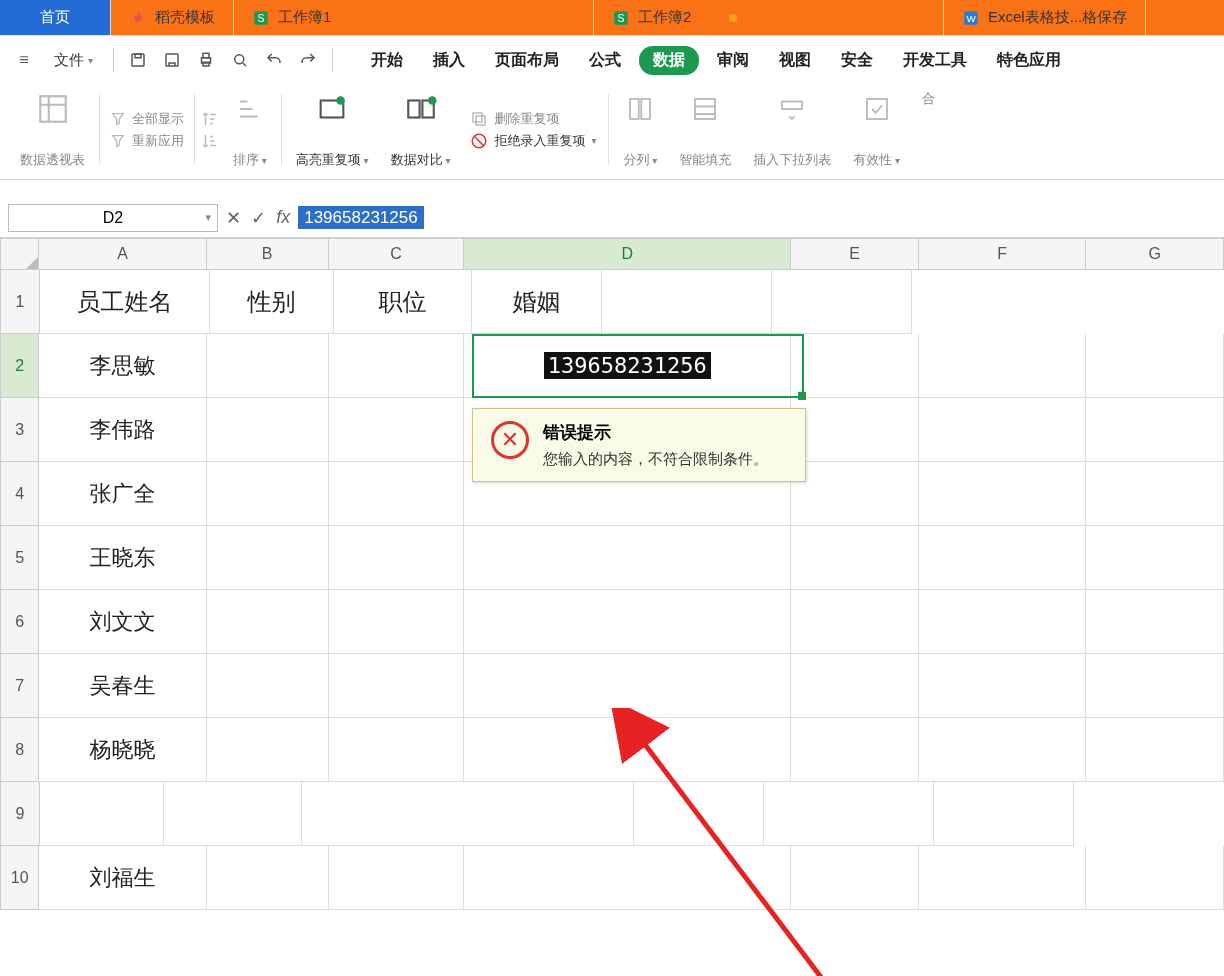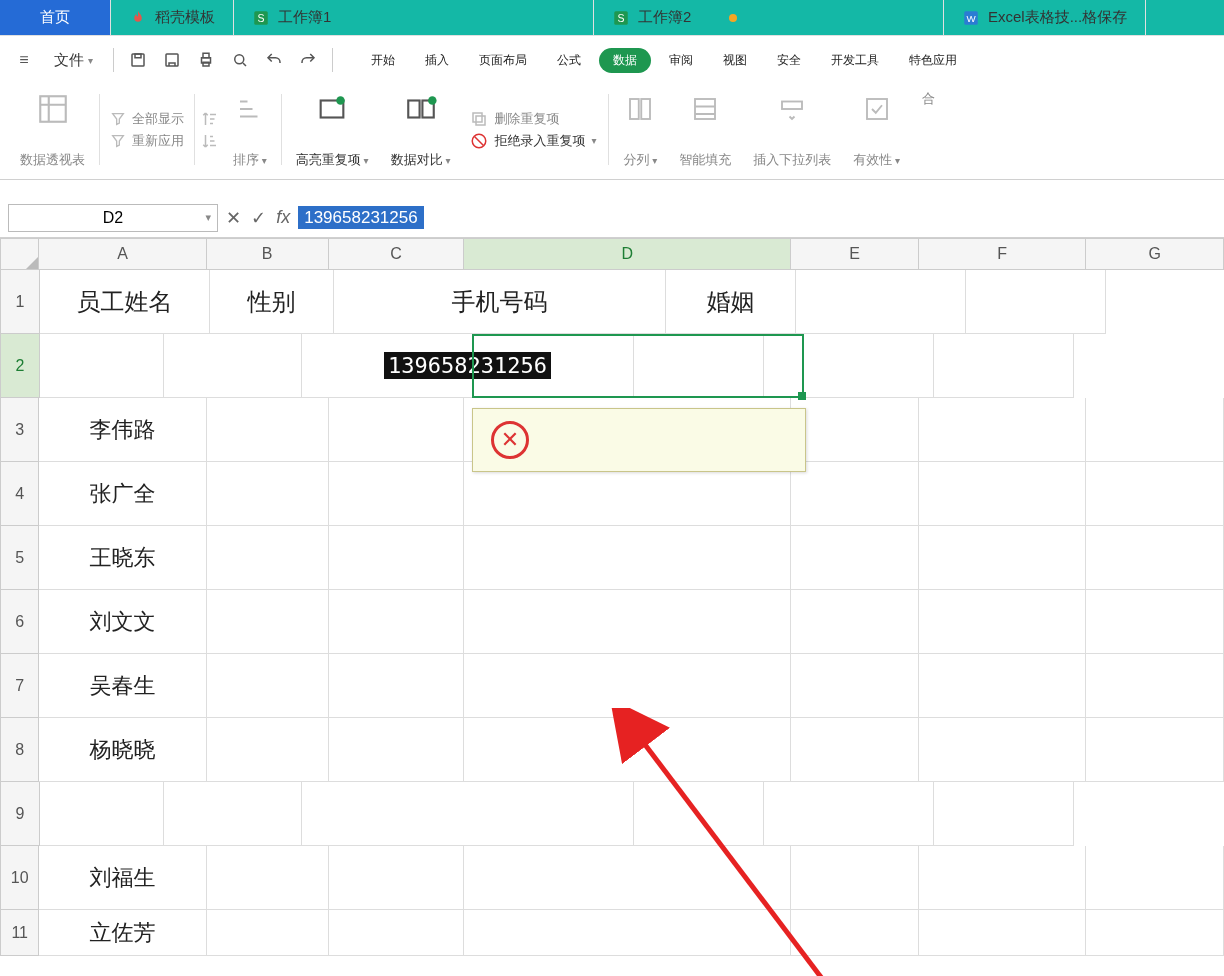--- a/index.html
+++ b/index.html
@@ -1,30 +1,30 @@
 <!DOCTYPE html>
 <html><head>
 <meta charset="utf-8">
 <style>
 * { box-sizing: border-box; margin: 0; padding: 0; font-family: "Microsoft YaHei", "SimHei", sans-serif; }
 body { background: #fff; width: 1224px; height: 976px; overflow: hidden; position: relative; }
 
 
-.tabs-bar { display: flex; height: 36px; background: #14b8a6; border-bottom: 1px solid #e0e0e0; }
+.tabs-bar { display: flex; height: 36px; background: #f97316; border-bottom: 1px solid #e0e0e0; }
 .tab { display: flex; align-items: center; padding: 0 18px; font-size: 15px; color: #333; border-right: 1px solid #e0e0e0; cursor: pointer; gap: 8px; }
 .tab.active-home { background: #256bd6; color: #fff; padding: 0 40px; }
 .tab .tab-icon { width: 18px; height: 18px; display: inline-flex; align-items: center; justify-content: center; }
 .tab .unsaved-dot { width: 8px; height: 8px; background: #f5a623; border-radius: 50%; margin-left: 30px; }
 
 
 .menu-row { display: flex; align-items: center; height: 48px; padding: 0 10px; gap: 6px; }
 .menu-btn { display: flex; align-items: center; gap: 4px; padding: 4px 10px; font-size: 15px; color: #333; cursor: pointer; border-radius: 3px; }
 .qa-icon { width: 28px; height: 28px; display: flex; align-items: center; justify-content: center; color: #555; cursor: pointer; }
 .divider-v { width: 1px; height: 24px; background: #ccc; margin: 0 4px; }
-.ribbon-tab { padding: 6px 12px; font-size: 12px; color: #222; cursor: pointer; }
+.ribbon-tab { padding: 6px 12px; font-size: 16px; color: #222; cursor: pointer; font-weight: bold; }
 .ribbon-tab.active { background: #1e9750; color: #fff; border-radius: 14px; padding: 4px 14px; }
 
 
 .ribbon-content { height: 96px; border-bottom: 1px solid #d0d0d0; display: flex; padding: 4px 10px 8px; gap: 2px; }
 .ribbon-group { display: flex; flex-direction: column; align-items: center; justify-content: space-between; padding: 2px 10px; gap: 2px; }
 .ribbon-group.dim { color: #b5b5b5; }
 .ribbon-group .rg-icon { height: 38px; display: flex; align-items: center; justify-content: center; }
 .ribbon-group .rg-label { font-size: 13px; color: #888; white-space: nowrap; }
 .ribbon-group.dark .rg-label { color: #333; }
 .ribbon-sep { width: 1px; background: #e0e0e0; margin: 6px 2px; }
@@ -325,27 +325,28 @@
       <div class="col-h sel" style="width: 332px;">D</div>
       <div class="col-h" style="width: 130px;">E</div>
       <div class="col-h" style="width: 170px;">F</div>
       <div class="col-h" style="width: 140px;">G</div>
     </div>
   <div id="rows">
       <div class="row" style="height: 64px;">
         <div class="row-h" style="height: 64px;">1</div>
         <div class="cell header-cell" style="width: 170px; height: 64px;">员工姓名</div>
         <div class="cell header-cell" style="width: 124px; height: 64px;">性别</div>
-        <div class="cell header-cell" style="width: 332px; height: 64px;">手机号码</div>
+        <div class="cell header-cell" style="width: 138px; height: 64px;">职位</div>
         <div class="cell header-cell" style="width: 130px; height: 64px;">婚姻</div>
         <div class="cell header-cell" style="width: 170px; height: 64px;"></div>
         <div class="cell header-cell" style="width: 140px; height: 64px;"></div>
       </div>
       <div class="row" style="height: 64px;">
         <div class="row-h sel" style="height: 64px;">2</div>
+        <div class="cell" style="width: 170px; height: 64px;">李思敏</div>
         <div class="cell" style="width: 124px; height: 64px;"></div>
         <div class="cell" style="width: 138px; height: 64px;"></div>
         <div class="cell" style="width: 332px; height: 64px;">
           <span class="editing-text">139658231256</span>
         </div>
         <div class="cell" style="width: 130px; height: 64px;"></div>
         <div class="cell" style="width: 170px; height: 64px;"></div>
         <div class="cell" style="width: 140px; height: 64px;"></div>
       </div>
       <div class="row" style="height: 64px;">
@@ -420,36 +421,30 @@
       <div class="row" style="height: 64px;">
         <div class="row-h" style="height: 64px;">10</div>
         <div class="cell" style="width: 170px; height: 64px;">刘福生</div>
         <div class="cell" style="width: 124px; height: 64px;"></div>
         <div class="cell" style="width: 138px; height: 64px;"></div>
         <div class="cell" style="width: 332px; height: 64px;"></div>
         <div class="cell" style="width: 130px; height: 64px;"></div>
         <div class="cell" style="width: 170px; height: 64px;"></div>
         <div class="cell" style="width: 140px; height: 64px;"></div>
       </div>
-      <div class="row" style="height: 46px;">
-        <div class="row-h" style="height: 46px;">11</div>
-        <div class="cell" style="width: 170px; height: 46px;">立佐芳</div>
-        <div class="cell" style="width: 124px; height: 46px;"></div>
-        <div class="cell" style="width: 138px; height: 46px;"></div>
-        <div class="cell" style="width: 332px; height: 46px;"></div>
-        <div class="cell" style="width: 130px; height: 46px;"></div>
-        <div class="cell" style="width: 170px; height: 46px;"></div>
-        <div class="cell" style="width: 140px; height: 46px;"></div>
-      </div>
     </div>
 
   <div class="active-cell-outline" style="left:472px; top:96px; width:332px; height:64px;"></div>
 
   <div class="error-popup" style="left:472px; top:170px; width:334px;">
     <div class="err-icon">✕</div>
+    <div>
+      <div class="err-title">错误提示</div>
+      <div class="err-msg">您输入的内容，不符合限制条件。</div>
+    </div>
   </div>
 
   <svg class="arrow-svg" width="380" height="420">
     <defs>
         <marker id="ah" markerWidth="12" markerHeight="12" refX="2" refY="6" orient="auto">
           <path d="M0 0L12 6L0 12z" fill="#e62222"></path>
         </marker>
       </defs>
     <line x1="330" y1="400" x2="50" y2="30" stroke="#e62222" stroke-width="5" marker-end="url(#ah)"></line>
   </svg>

